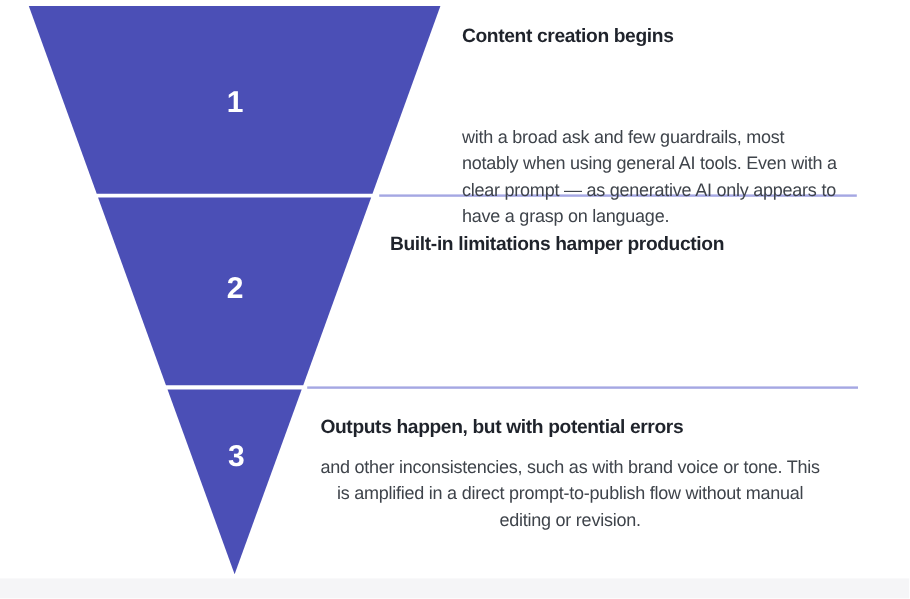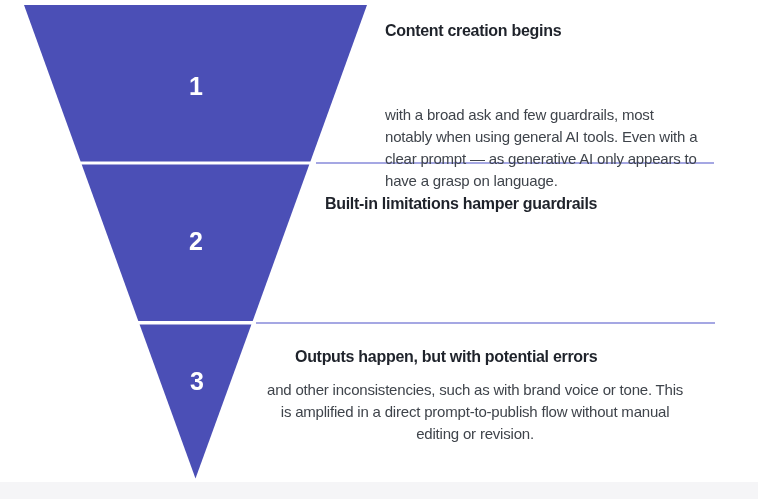--- a/index.html
+++ b/index.html
@@ -24,21 +24,21 @@
     font-weight:700; color:#1f232b; letter-spacing:-0.3px;
   }
   .bodytext {
     position:absolute; margin:0; font-size:15px; line-height:22px;
     color:#3f444b; letter-spacing:-0.2px; white-space:pre-line;
   }
   .t1 { left:385px; top:23px; }
   .b1 { left:385px; top:57px;margin-top:47px; }
   .t2 { left:325px; top:196px; }
   .b2 { left:325px; top:222px; }
-  .t3 { left:267px; top:349px;margin-left:28px; }
+  .t3 { left:267px; top:349px; }
   .b3 { left:267px; top:379px;text-align:center; }
   .footer-band {
     position:absolute; left:0; top:482px; width:758px; height:17px;
     background:#f5f5f7;
   }
 </style>
 </head>
 <body>
 
 <div class="stage">
@@ -55,21 +55,21 @@
 
   <div class="divider d1"></div>
   <div class="divider d2"></div>
 
   <h3 class="title t1">Content creation begins</h3>
   <p class="bodytext b1">with a broad ask and few guardrails, most
 notably when using general AI tools. Even with a
 clear prompt — as generative AI only appears to
 have a grasp on language.</p>
 
-  <h3 class="title t2">Built-in limitations hamper guardrails</h3>
+  <h3 class="title t2">Built-in limitations hamper production</h3>
 
   <h3 class="title t3">Outputs happen, but with potential errors</h3>
   <p class="bodytext b3">and other inconsistencies, such as with brand voice or tone. This
 is amplified in a direct prompt-to-publish flow without manual
 editing or revision.</p>
 
   <div class="footer-band"></div>
 
 </div>
 

